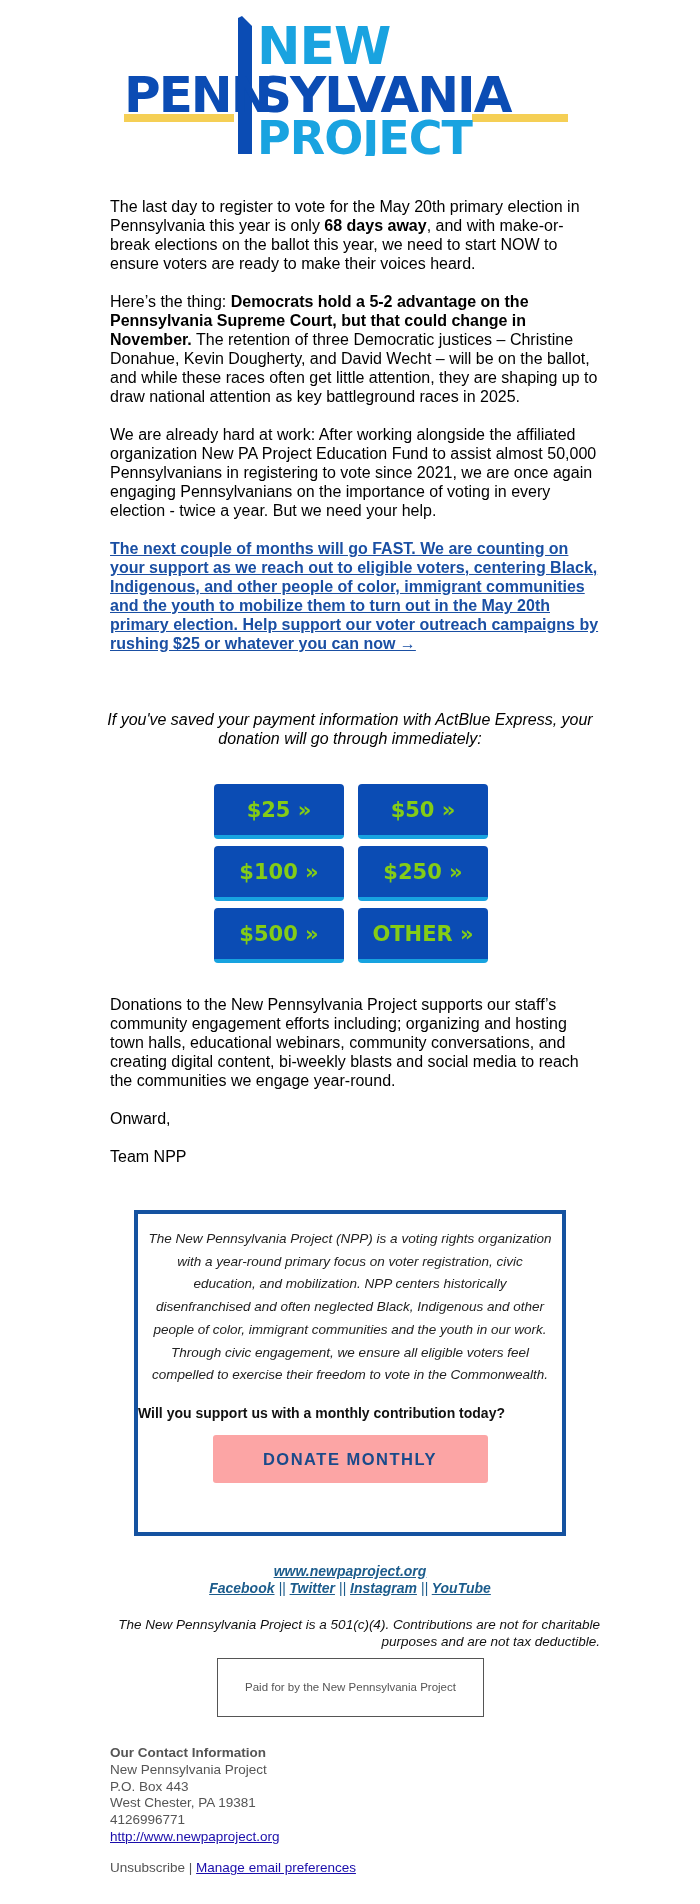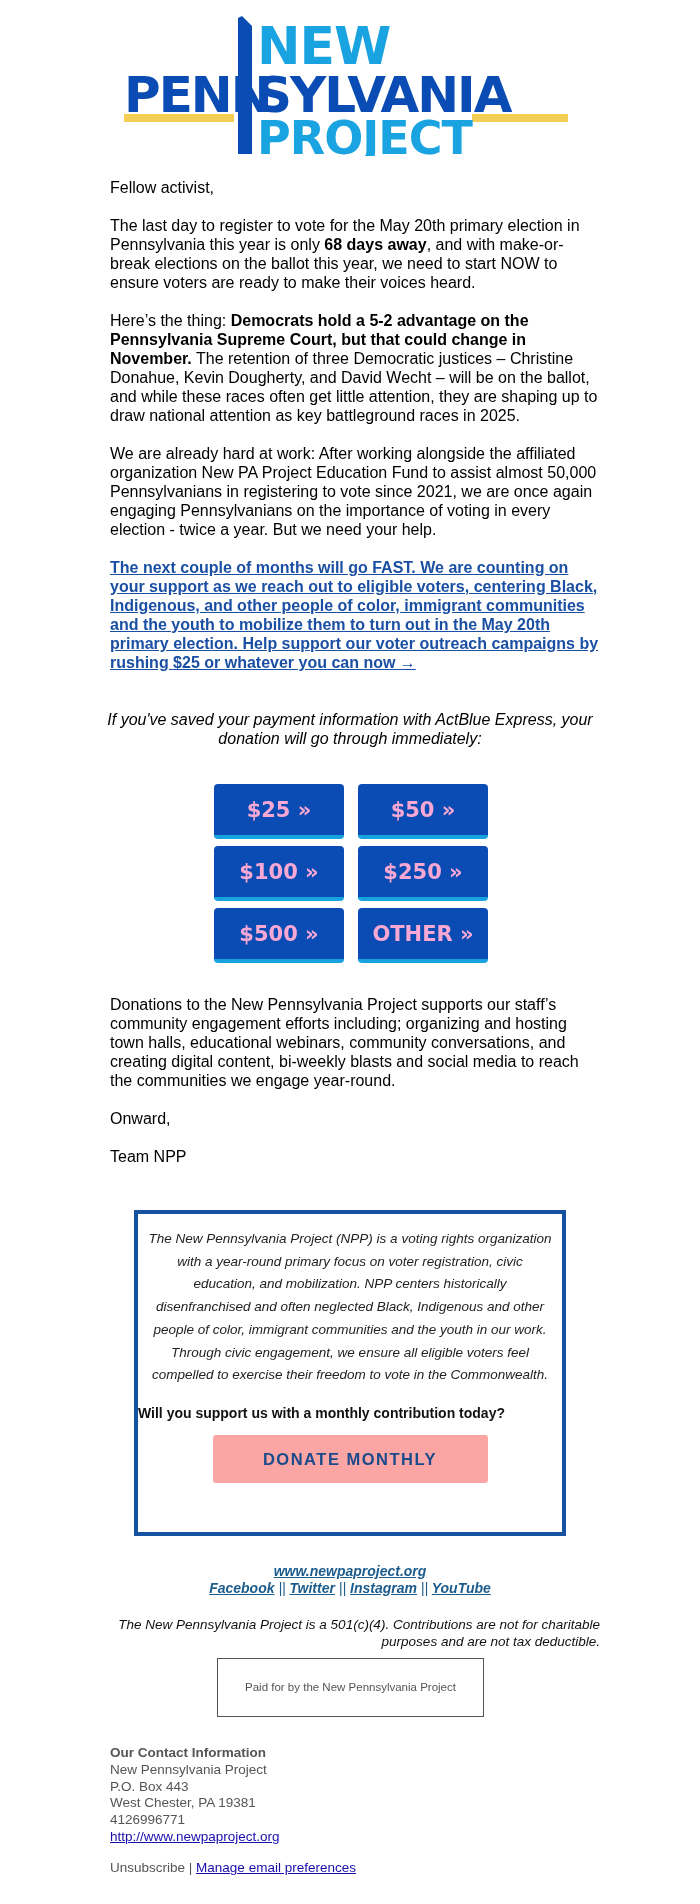--- a/index.html
+++ b/index.html
@@ -8,21 +8,21 @@
   .logo { position:absolute; left:120px; top:14px; width:462px; height:142px; }
   .content { position:absolute; left:110px; width:490px; font-size:16px; line-height:19px; }
   .p { margin:0; }
   .link-para { color:#1a4fa3; font-weight:bold; text-decoration:underline; cursor:pointer; }
   .italic-center { position:absolute; left:100px; width:500px; text-align:center; font-style:italic;
                    font-size:16px; line-height:19px; }
   .btn-grid { position:absolute; left:214px; top:784px; width:274px; display:grid;
               grid-template-columns:130px 130px; column-gap:14px; row-gap:7px; }
   .amt-btn { height:51px; background:#0b4cb4; border-bottom:4px solid #17a3e0; border-radius:4px;
              display:flex; align-items:center; justify-content:center;
-             color:#f9a8d4; font-family:"DejaVu Sans", sans-serif; font-weight:bold; font-size:21px;
+             color:#84cc16; font-family:"DejaVu Sans", sans-serif; font-weight:bold; font-size:21px;
              cursor:pointer; }
   .box { position:absolute; left:134px; top:1210px; width:424px; height:318px;
          border:4px solid #1552a0; box-sizing:content-box; }
   .box-text { margin:14px 10px 0 10px; text-align:center; font-style:italic; font-size:13.5px; line-height:22.7px; color:#222; }
   .box-q { text-align:left; font-weight:bold; font-size:14px; margin-top:18px; color:#111; }
   .donate-btn { display:block; margin:14px auto 0 auto; width:275px; height:48px; background:#fca5a5;
                 border-radius:3px; color:#1a4a8a; font-weight:bold; font-size:16.5px; letter-spacing:1.5px;
                 text-align:center; line-height:48px; cursor:pointer; }
   .footer-links { position:absolute; left:100px; width:500px; top:1563px; text-align:center;
                   font-style:italic; font-weight:bold; font-size:14px; line-height:17px; color:#1c5c8c; }
@@ -52,21 +52,20 @@
     <text x="137" y="50" font-family="DejaVu Sans, sans-serif" font-weight="bold" font-size="52" fill="#19a3e0" letter-spacing="-1">NEW</text>
 
     <text x="4" y="98" font-family="DejaVu Sans, sans-serif" font-weight="bold" font-size="50" fill="#0b4cb4" letter-spacing="-2">PENN</text>
     <text x="136" y="98" font-family="DejaVu Sans, sans-serif" font-weight="bold" font-size="50" fill="#0b4cb4" letter-spacing="-2">SYLVANIA</text>
 
     <text x="137" y="140" font-family="DejaVu Sans, sans-serif" font-weight="bold" font-size="46" fill="#19a3e0" letter-spacing="-1">PROJECT</text>
   </svg>
 </div>
 
 <div class="content" style="top:178px;">
-  <p class="p">Fellow activist,</p>
   <p class="p" style="margin-top:19px;">
     <span>The last day to register to vote for the May 20th primary election in Pennsylvania this year is only </span><b>68 days away</b><span>, and with make-or-break elections on the ballot this year, we need to start NOW to ensure voters are ready to make their voices heard.</span>
   </p>
   <p class="p" style="margin-top:19px;">
     <span>Here’s the thing: </span><b>Democrats hold a 5-2 advantage on the Pennsylvania Supreme Court, but that could change in November.</b><span> The retention of three Democratic justices – Christine Donahue, Kevin Dougherty, and David Wecht – will be on the ballot, and while these races often get little attention, they are shaping up to draw national attention as key battleground races in 2025.</span>
   </p>
   <p class="p" style="margin-top:19px;">We are already hard at work: After working alongside the affiliated organization New PA Project Education Fund to assist almost 50,000 Pennsylvanians in registering to vote since 2021, we are once again engaging Pennsylvanians on the importance of voting in every election - twice a year. But we need your help.</p>
   <p class="p link-para" style="margin-top:19px;">The next couple of months will go FAST. We are counting on your support as we reach out to eligible voters, centering Black, Indigenous, and other people of color, immigrant communities and the youth to mobilize them to turn out in the May 20th primary election. Help support our voter outreach campaigns by rushing $25 or whatever you can now →</p>
 </div>
 

